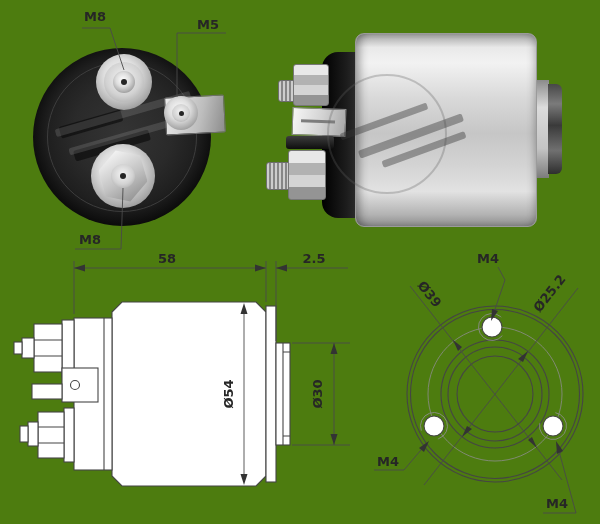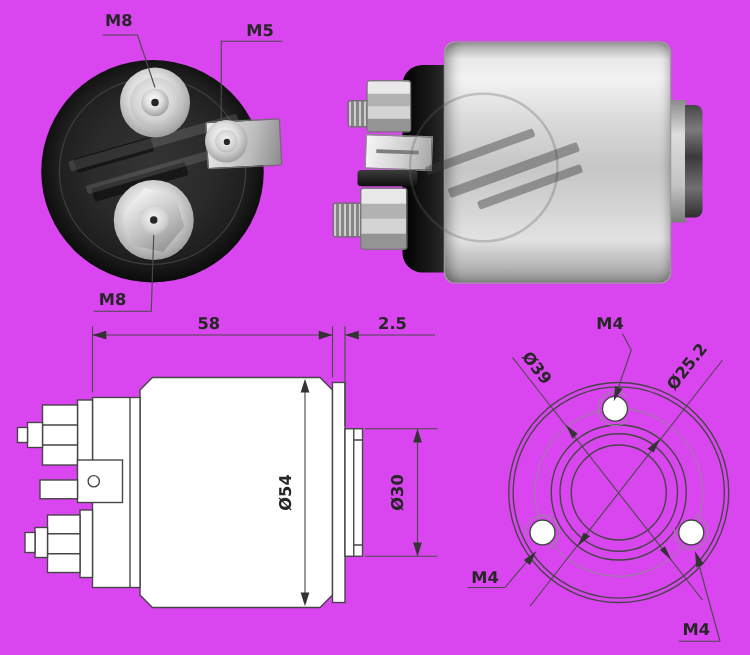--- a/index.html
+++ b/index.html
@@ -1,16 +1,16 @@
 <!DOCTYPE html>
 <html><head>
 <meta charset="utf-8">
 <style>
   html,body{margin:0;padding:0;background:#fff;}
-  .stage{position:relative;width:600px;height:524px;background:#d946ef;overflow:hidden;
+  .stage{position:relative;width:600px;height:524px;background:#4d7c0f;overflow:hidden;
          font-family:"DejaVu Sans",sans-serif;}
   .abs{position:absolute;}
   
   .front-photo{left:33px;top:48px;width:178px;height:178px;}
   .fv-face{left:0;top:0;width:178px;height:178px;border-radius:50%;
     background:radial-gradient(circle at 50% 48%, #343434 0%, #2a2a2a 38%, #1f1f1f 58%, #050505 76%, #0d0d0d 90%, #1c1c1c 100%);}
   .fv-rim{left:14px;top:14px;width:148px;height:148px;border-radius:50%;border:1px solid #3d3d3d;}
   .fv-slot{background:#0a0a0a;opacity:.65;border-radius:2px;transform:rotate(-16deg);}
   .fv-wm{background:rgba(235,235,235,.14);transform:rotate(-16deg);border-radius:2px;}
   .washer{border-radius:50%;background:radial-gradient(circle at 45% 40%, #fdfdfd 0%, #dedede 38%, #ababab 68%, #6d6d6d 100%);}

